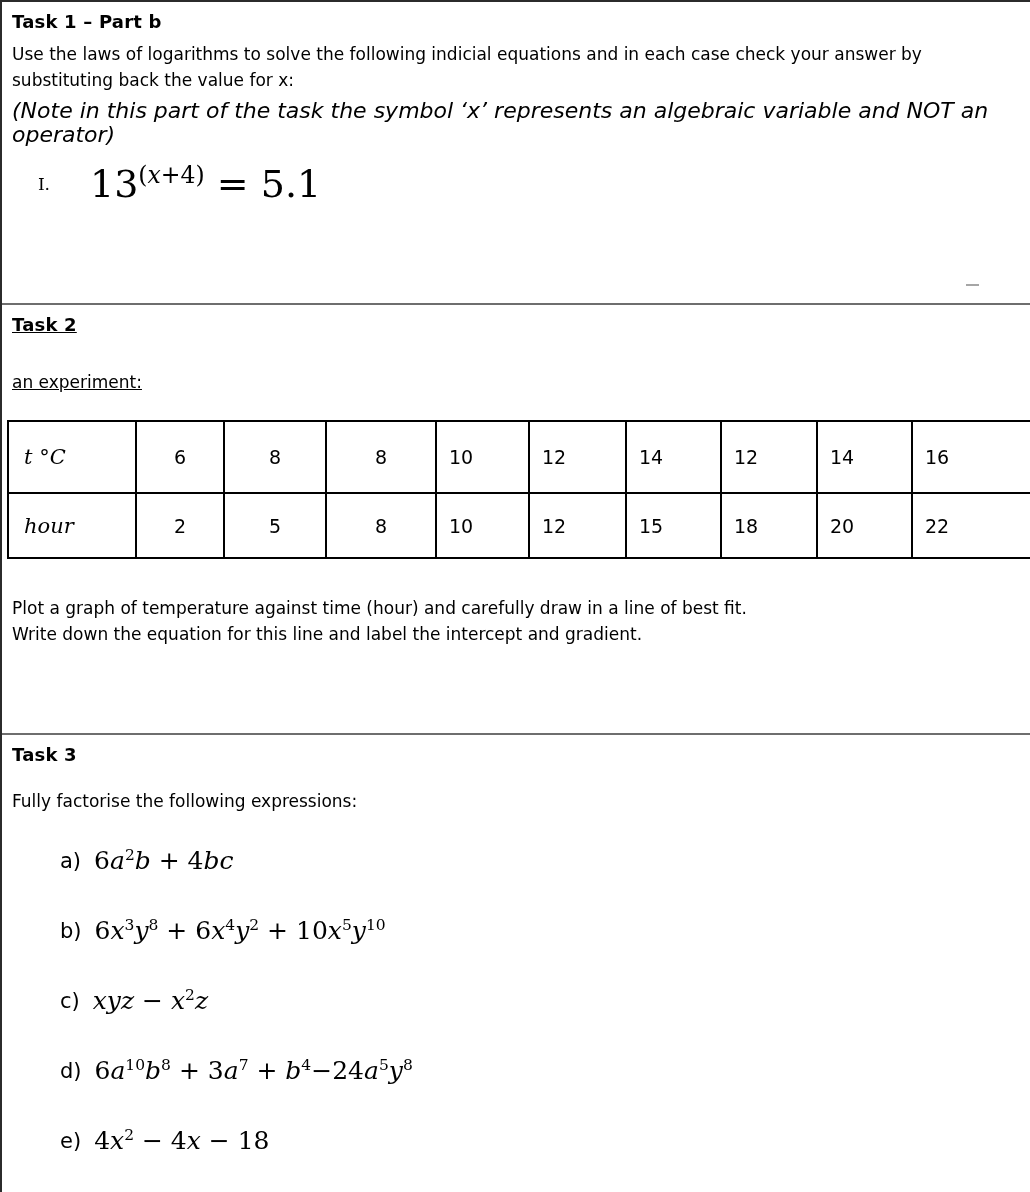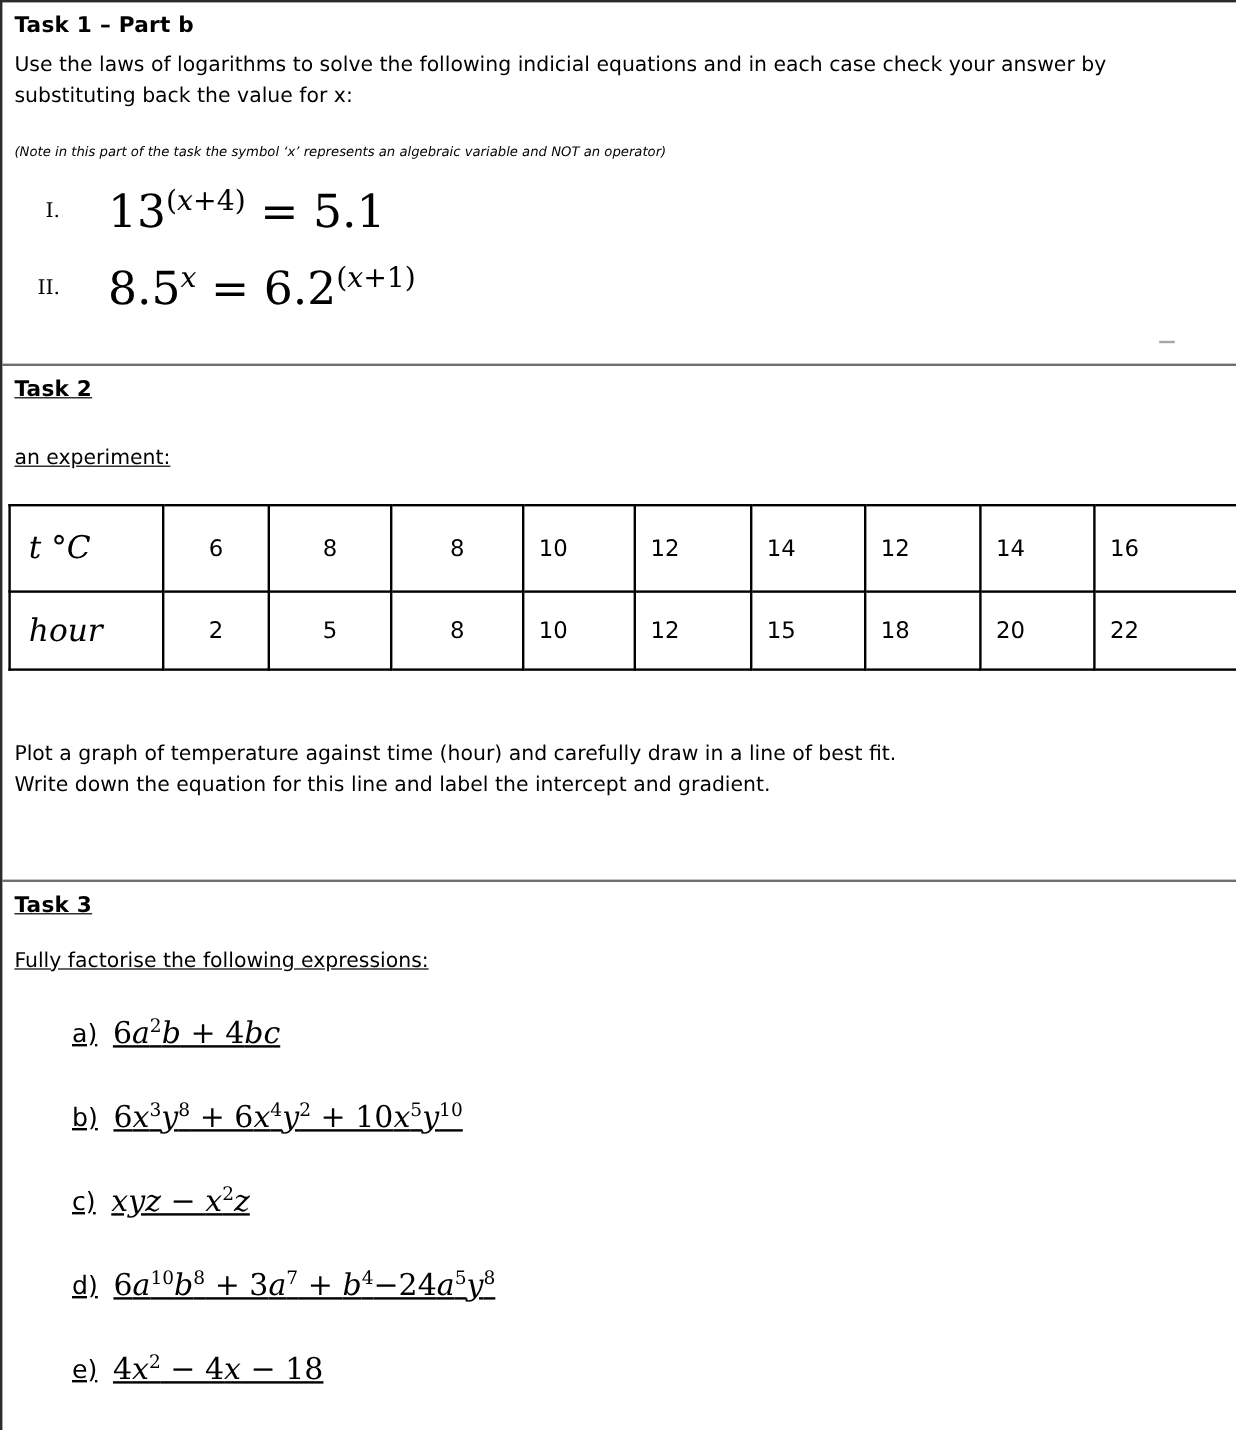--- a/index.html
+++ b/index.html
@@ -22,29 +22,29 @@
     position:relative;
     width:1030px;height:1192px;
     background:var(--bg);
     border-left:2px solid var(--page-border);
     border-top:2px solid var(--page-border);
   }
   .task{padding-left:10px;}
   .task1{height:303px;border-bottom:2px solid var(--divider);}
   .task2{height:430px;border-bottom:2px solid var(--divider);padding-left:0;}
   .task2 > .task-title, .task2 > .body-text{margin-left:10px;text-decoration:underline;}
-  .task3{height:455px;text-decoration:underline;}
+  .task3{height:455px;}
   .task-title{
     font-size:18px;font-weight:bold;
     padding-top:9px;line-height:22px;
     letter-spacing:0.2px;
   }
   .body-text{font-size:17px;line-height:26px;margin-top:8px;}
   .body-text .line{display:block;}
-  .note{font-size:11px;font-style:italic;margin-top:22px;line-height:24px;}
+  .note{font-size:22px;font-style:italic;margin-top:6px;line-height:24px;}
   
   .math{
     font-family:"DejaVu Serif","Liberation Serif",serif;
     white-space:pre-wrap;
   }
   .math .it{font-style:italic;}
   .math sup{font-size:62%;line-height:0;vertical-align:super;}
   
   .equation-list{list-style:none;margin-top:14px;}
   .equation-item{height:46px;margin-bottom:18px;display:flex;align-items:center;}
@@ -67,25 +67,25 @@
     margin-left:5px;margin-top:22px;
     width:1023px;
   }
   .data-table th,.data-table td{
     border:2px solid var(--table-border);
     vertical-align:middle;
     font-weight:normal;
   }
   .data-table tr:first-child th,.data-table tr:first-child td{height:72px;}
   .data-table tr:last-child th,.data-table tr:last-child td{height:65px;}
-  .row-header{font-size:26px;text-align:left;padding-left:15px;}
+  .row-header{font-size:21px;text-align:left;padding-left:15px;}
   .data-table .num{font-size:19px;}
   .data-table .center{text-align:center;}
   .data-table .left{text-align:left;padding-left:12px;}
-  .instructions{font-size:17px;line-height:26px;margin-top:56px;margin-left:10px;}
+  .instructions{font-size:17px;line-height:26px;margin-top:36px;margin-left:10px;}
   .instructions .line{display:block;}
   
   .task3 .body-text{margin-top:22px;}
   .factor-list{list-style:none;margin-top:27px;}
   .factor-item{
     padding-left:48px;margin-bottom:31px;height:39px;
     display:flex;align-items:center;
   }
   .item-label{font-size:21px;flex:0 0 auto;}
   .item-math{font-size:25px;margin-left:13px;}
@@ -99,24 +99,20 @@
     <h2 class="task-title">Task 1 – Part b</h2>
     <p class="body-text">
       <span class="line">Use the laws of logarithms to solve the following indicial equations and in each case check your answer by</span>
       <span class="line">substituting back the value for x:</span>
     </p>
     <p class="note">(Note in this part of the task the symbol ‘x’ represents an algebraic variable and NOT an operator)</p>
     <ol class="equation-list">
       <li class="equation-item">
         <span class="eq-label">I.</span>
         <span class="eq-math math"><span>13</span><sup>(</sup><sup class="it">x</sup><sup>+4)</sup><span> = 5.1</span></span>
-      </li>
-      <li class="equation-item">
-        <span class="eq-label">II.</span>
-        <span class="eq-math math"><span>8.5</span><sup class="it">x</sup><span> = 6.2</span><sup>(</sup><sup class="it">x</sup><sup>+1)</sup></span>
       </li>
     </ol>
   </section>
   <div class="stray-dash"></div>
 
   <section class="task task2">
     <h2 class="task-title">Task 2</h2>
     <p class="body-text intro2">
       <span class="line">an experiment:</span>
     </p>

